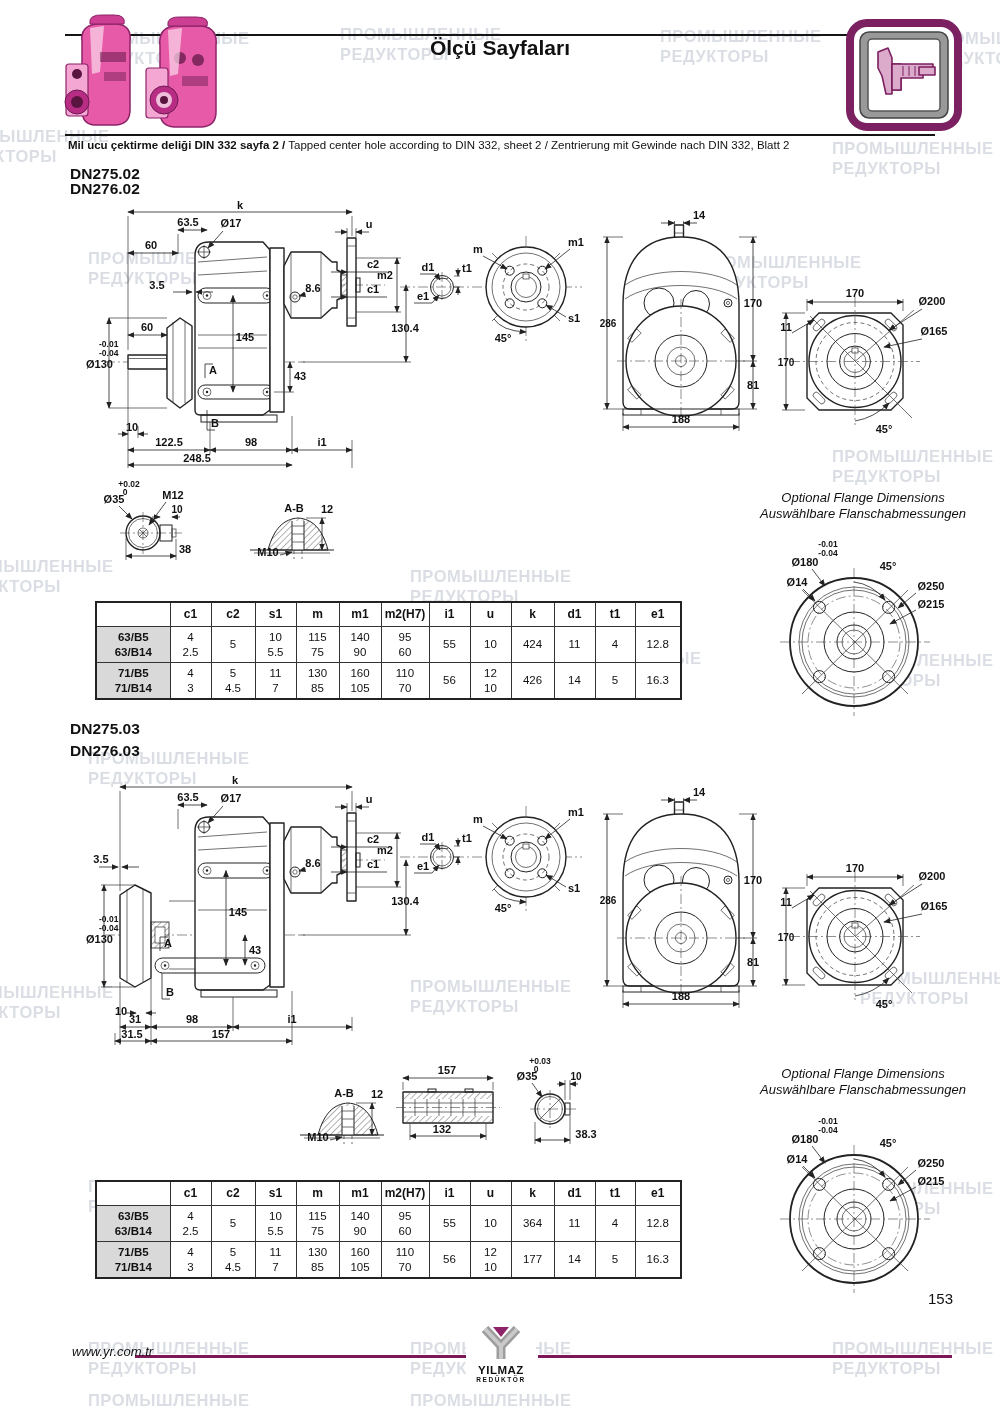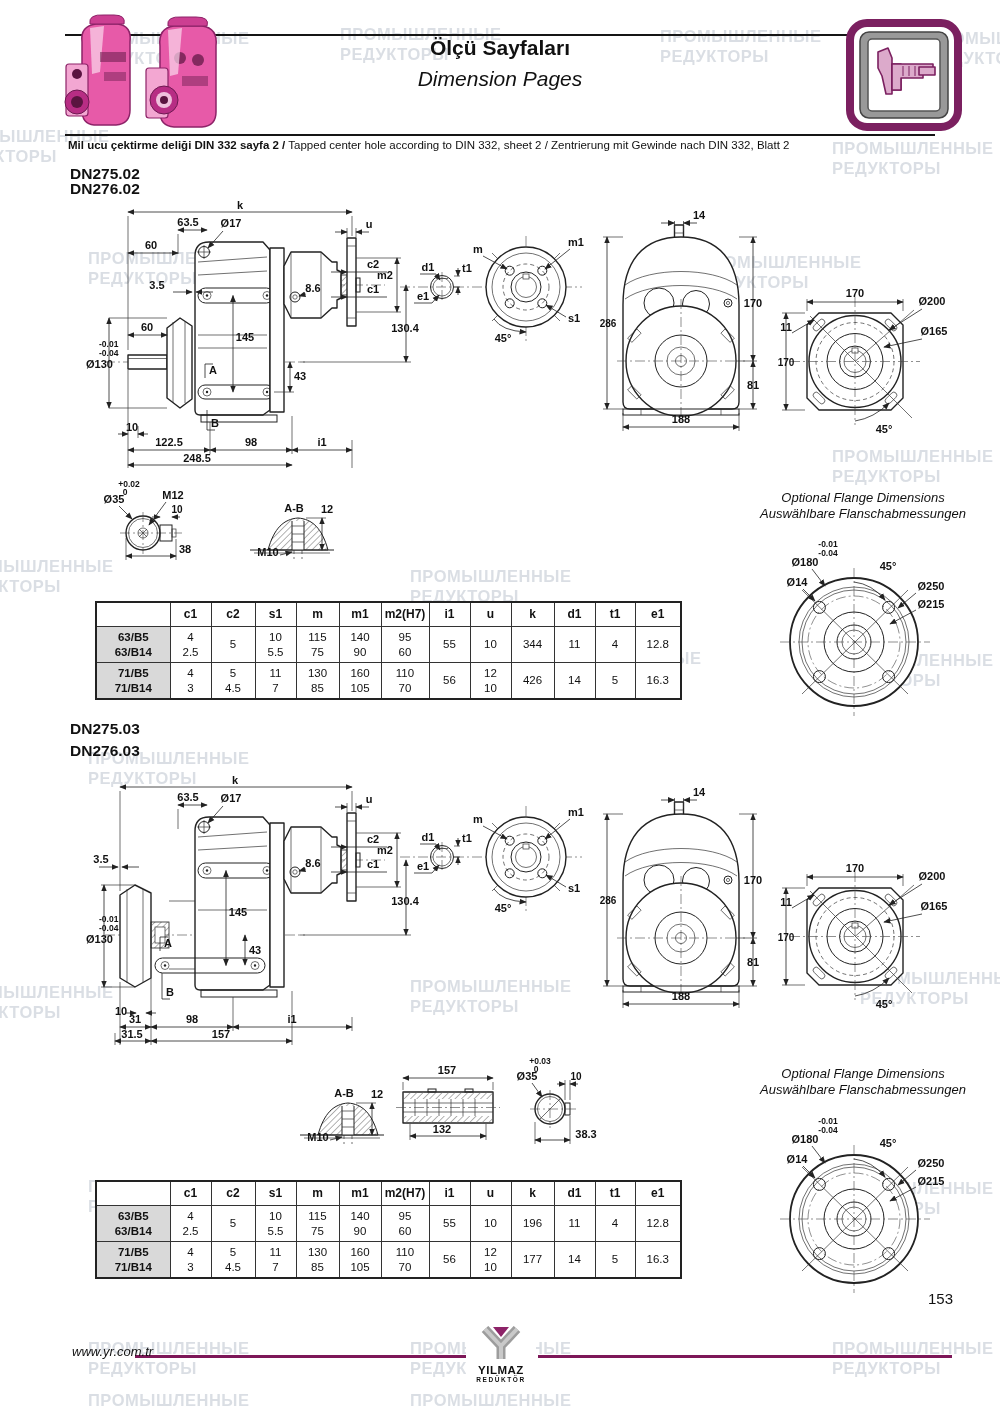--- a/index.html
+++ b/index.html
@@ -187,21 +187,20 @@
       <circle cx="104" cy="88" r="8" fill="#efc0dd"></circle>
       <circle cx="104" cy="88" r="4" fill="#5a1440"></circle>
       <circle cx="120" cy="46" r="6" fill="#5a1440" opacity=".7"></circle>
       <circle cx="138" cy="48" r="6" fill="#5a1440" opacity=".7"></circle>
       <polygon points="108,18 122,16 118,62 110,64" fill="#fbd9ec" opacity=".7"></polygon>
       <rect x="122" y="64" width="26" height="10" fill="#5a1440" opacity=".4"></rect>
     </g>
   </svg>
 
   <div class="title t1" style="top:36px">Ölçü Sayfaları</div>
-  <div class="title t2" style="top:67px">Dimension Pages</div>
 
   <svg class="draw" style="left:845px;top:18px" width="118" height="114" viewBox="0 0 118 114">
     <rect x="5" y="5" width="108" height="104" rx="17" fill="#fff" stroke="#7b2060" stroke-width="8"></rect>
     <rect x="15" y="14" width="88" height="86" rx="9" fill="#999" stroke="#444" stroke-width="1.5"></rect>
     <rect x="23" y="21" width="72" height="72" rx="4" fill="#fff" stroke="#555" stroke-width="1.5"></rect>
     <g fill="#dcaacb" stroke="#7b2060" stroke-width="1.6" stroke-linejoin="round">
       <path d="M33,34 L43,30 L47,40 L47,76 L41,76 L37,58 L33,50 Z"></path>
       <rect x="47" y="46" width="9" height="26"></rect>
       <path d="M47,46 L88,46 L88,52 L78,52 L78,60 L56,60 L56,72 L47,72 Z"></path>
       <rect x="74" y="49" width="16" height="8"></rect>
@@ -621,21 +620,21 @@
             <div>95</div>
             <div>60</div>
           </td>
       <td>
             <div>55</div>
           </td>
       <td>
             <div>10</div>
           </td>
       <td>
-            <div>344</div>
+            <div>424</div>
           </td>
       <td>
             <div>11</div>
           </td>
       <td>
             <div>4</div>
           </td>
       <td>
             <div>12.8</div>
           </td>
@@ -1121,21 +1120,21 @@
             <div>95</div>
             <div>60</div>
           </td>
       <td>
             <div>55</div>
           </td>
       <td>
             <div>10</div>
           </td>
       <td>
-            <div>196</div>
+            <div>364</div>
           </td>
       <td>
             <div>11</div>
           </td>
       <td>
             <div>4</div>
           </td>
       <td>
             <div>12.8</div>
           </td>

